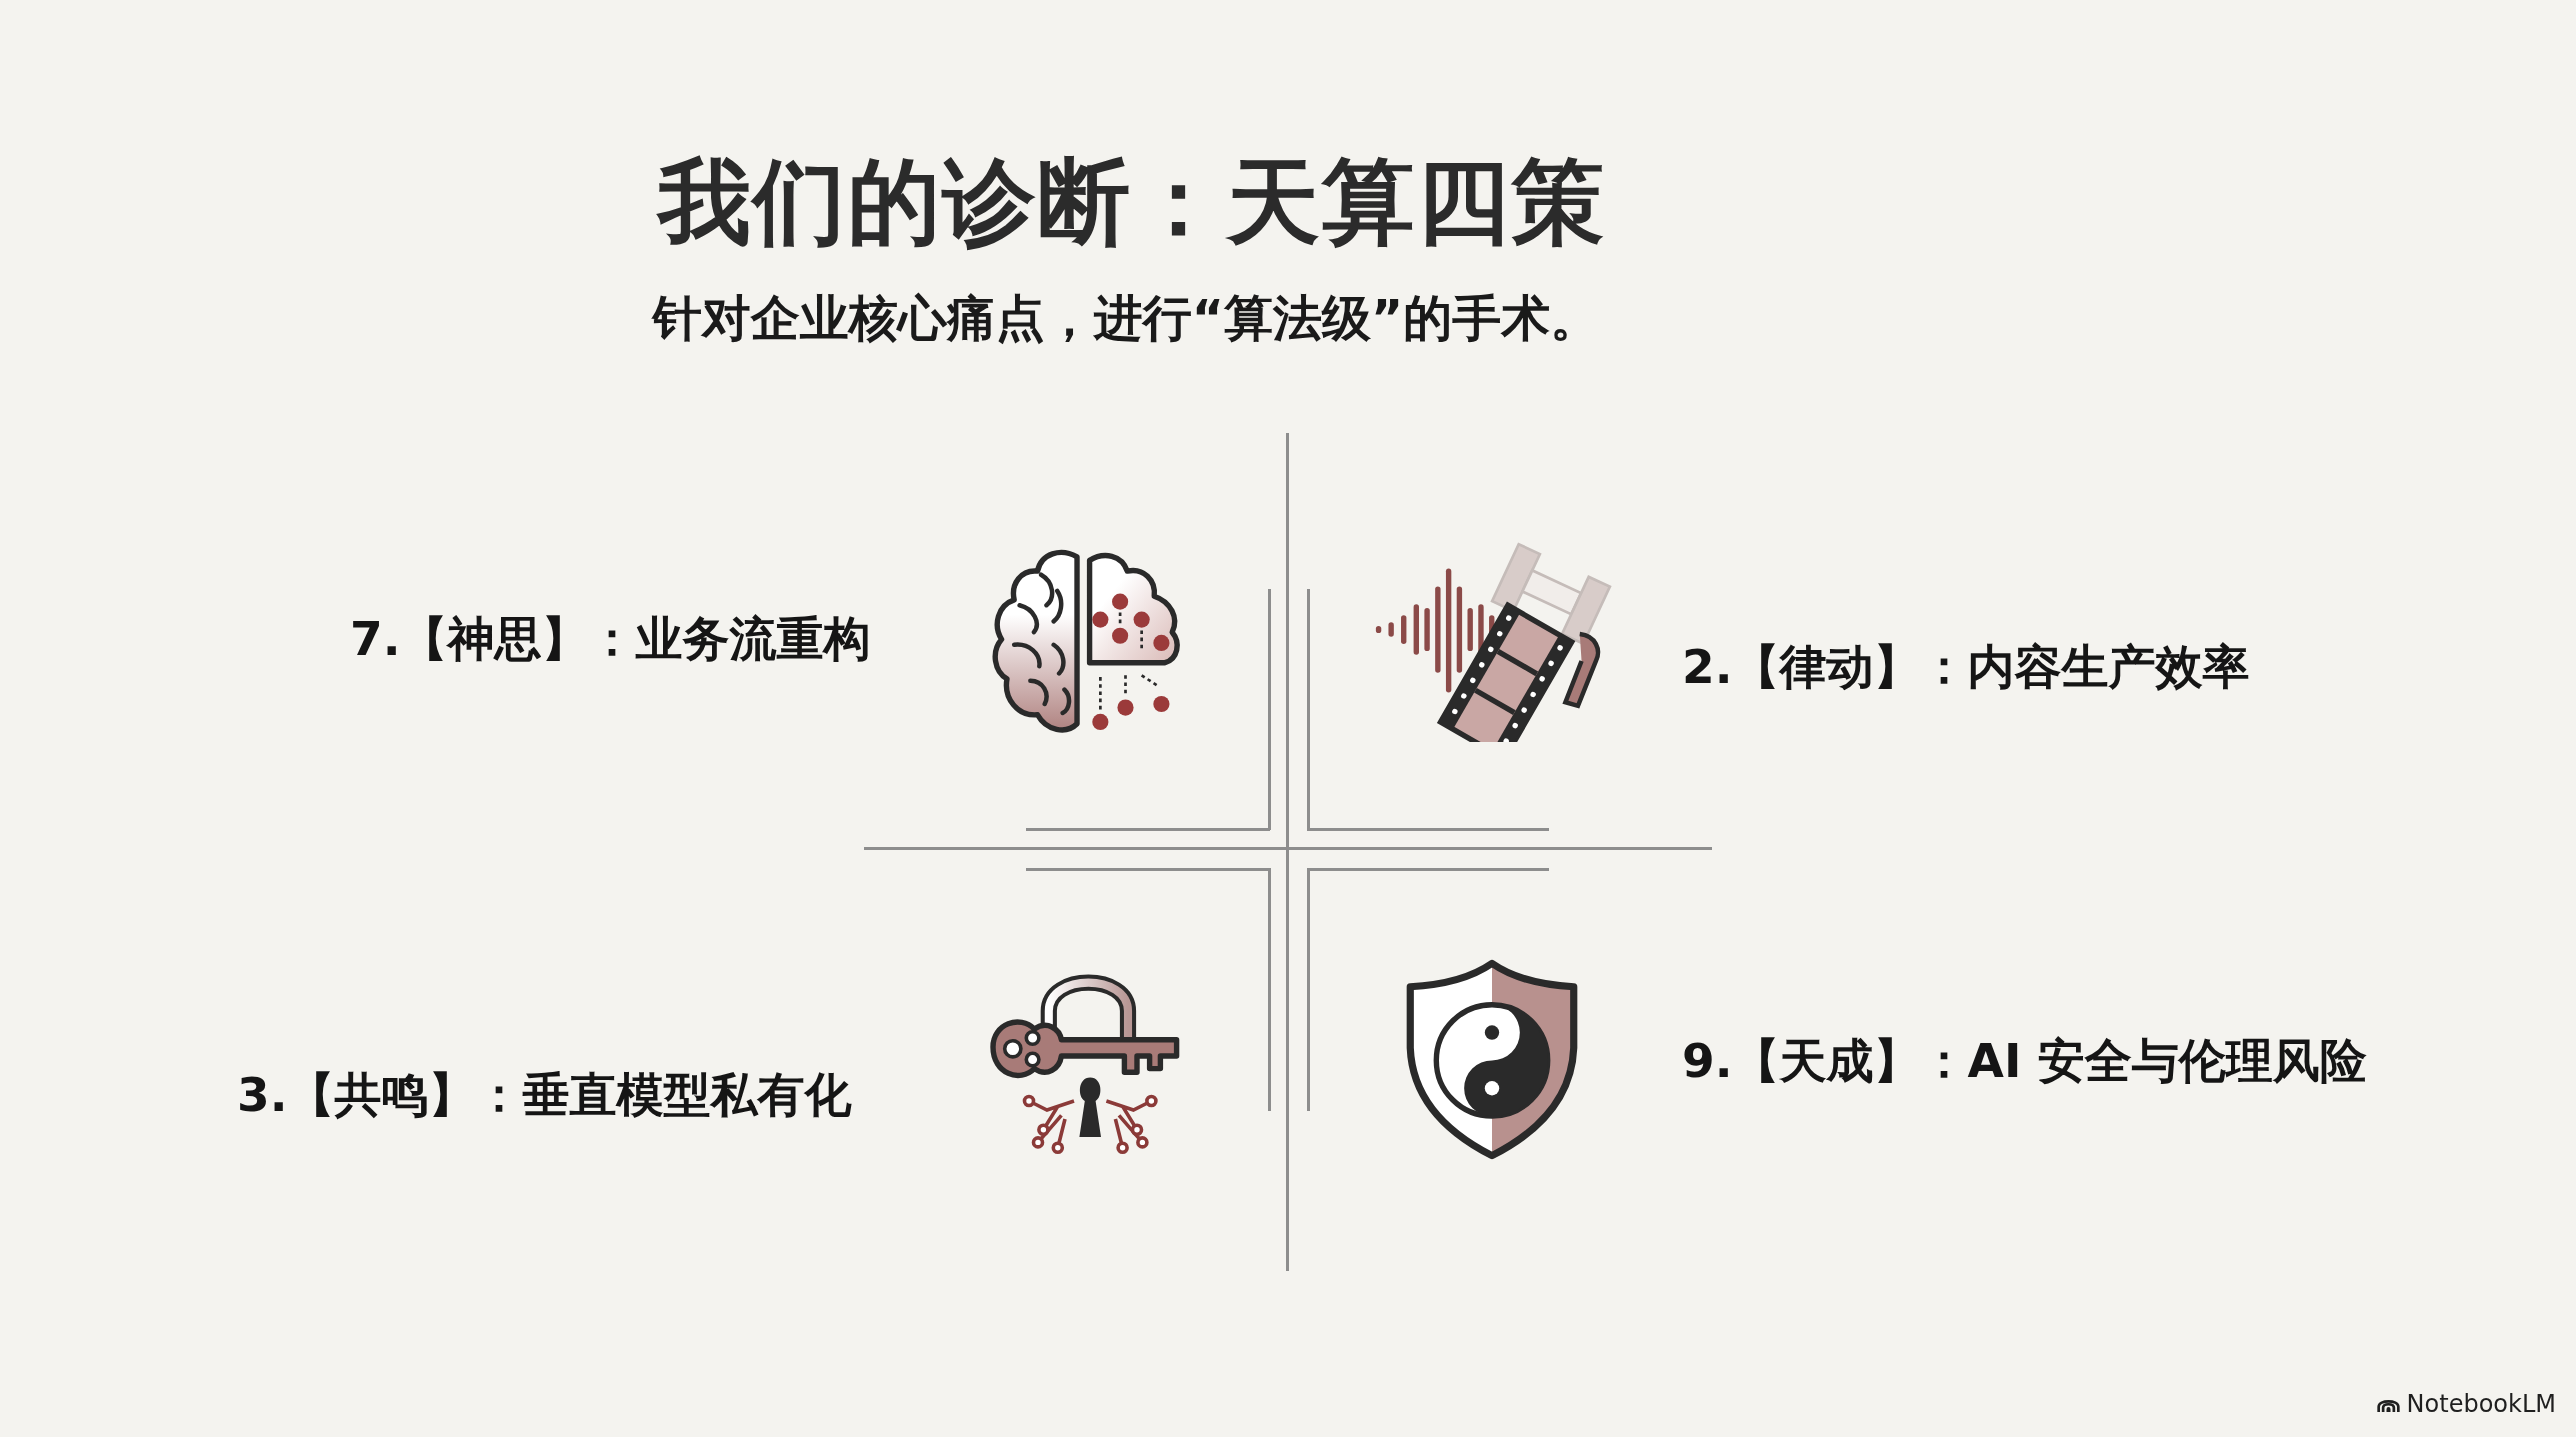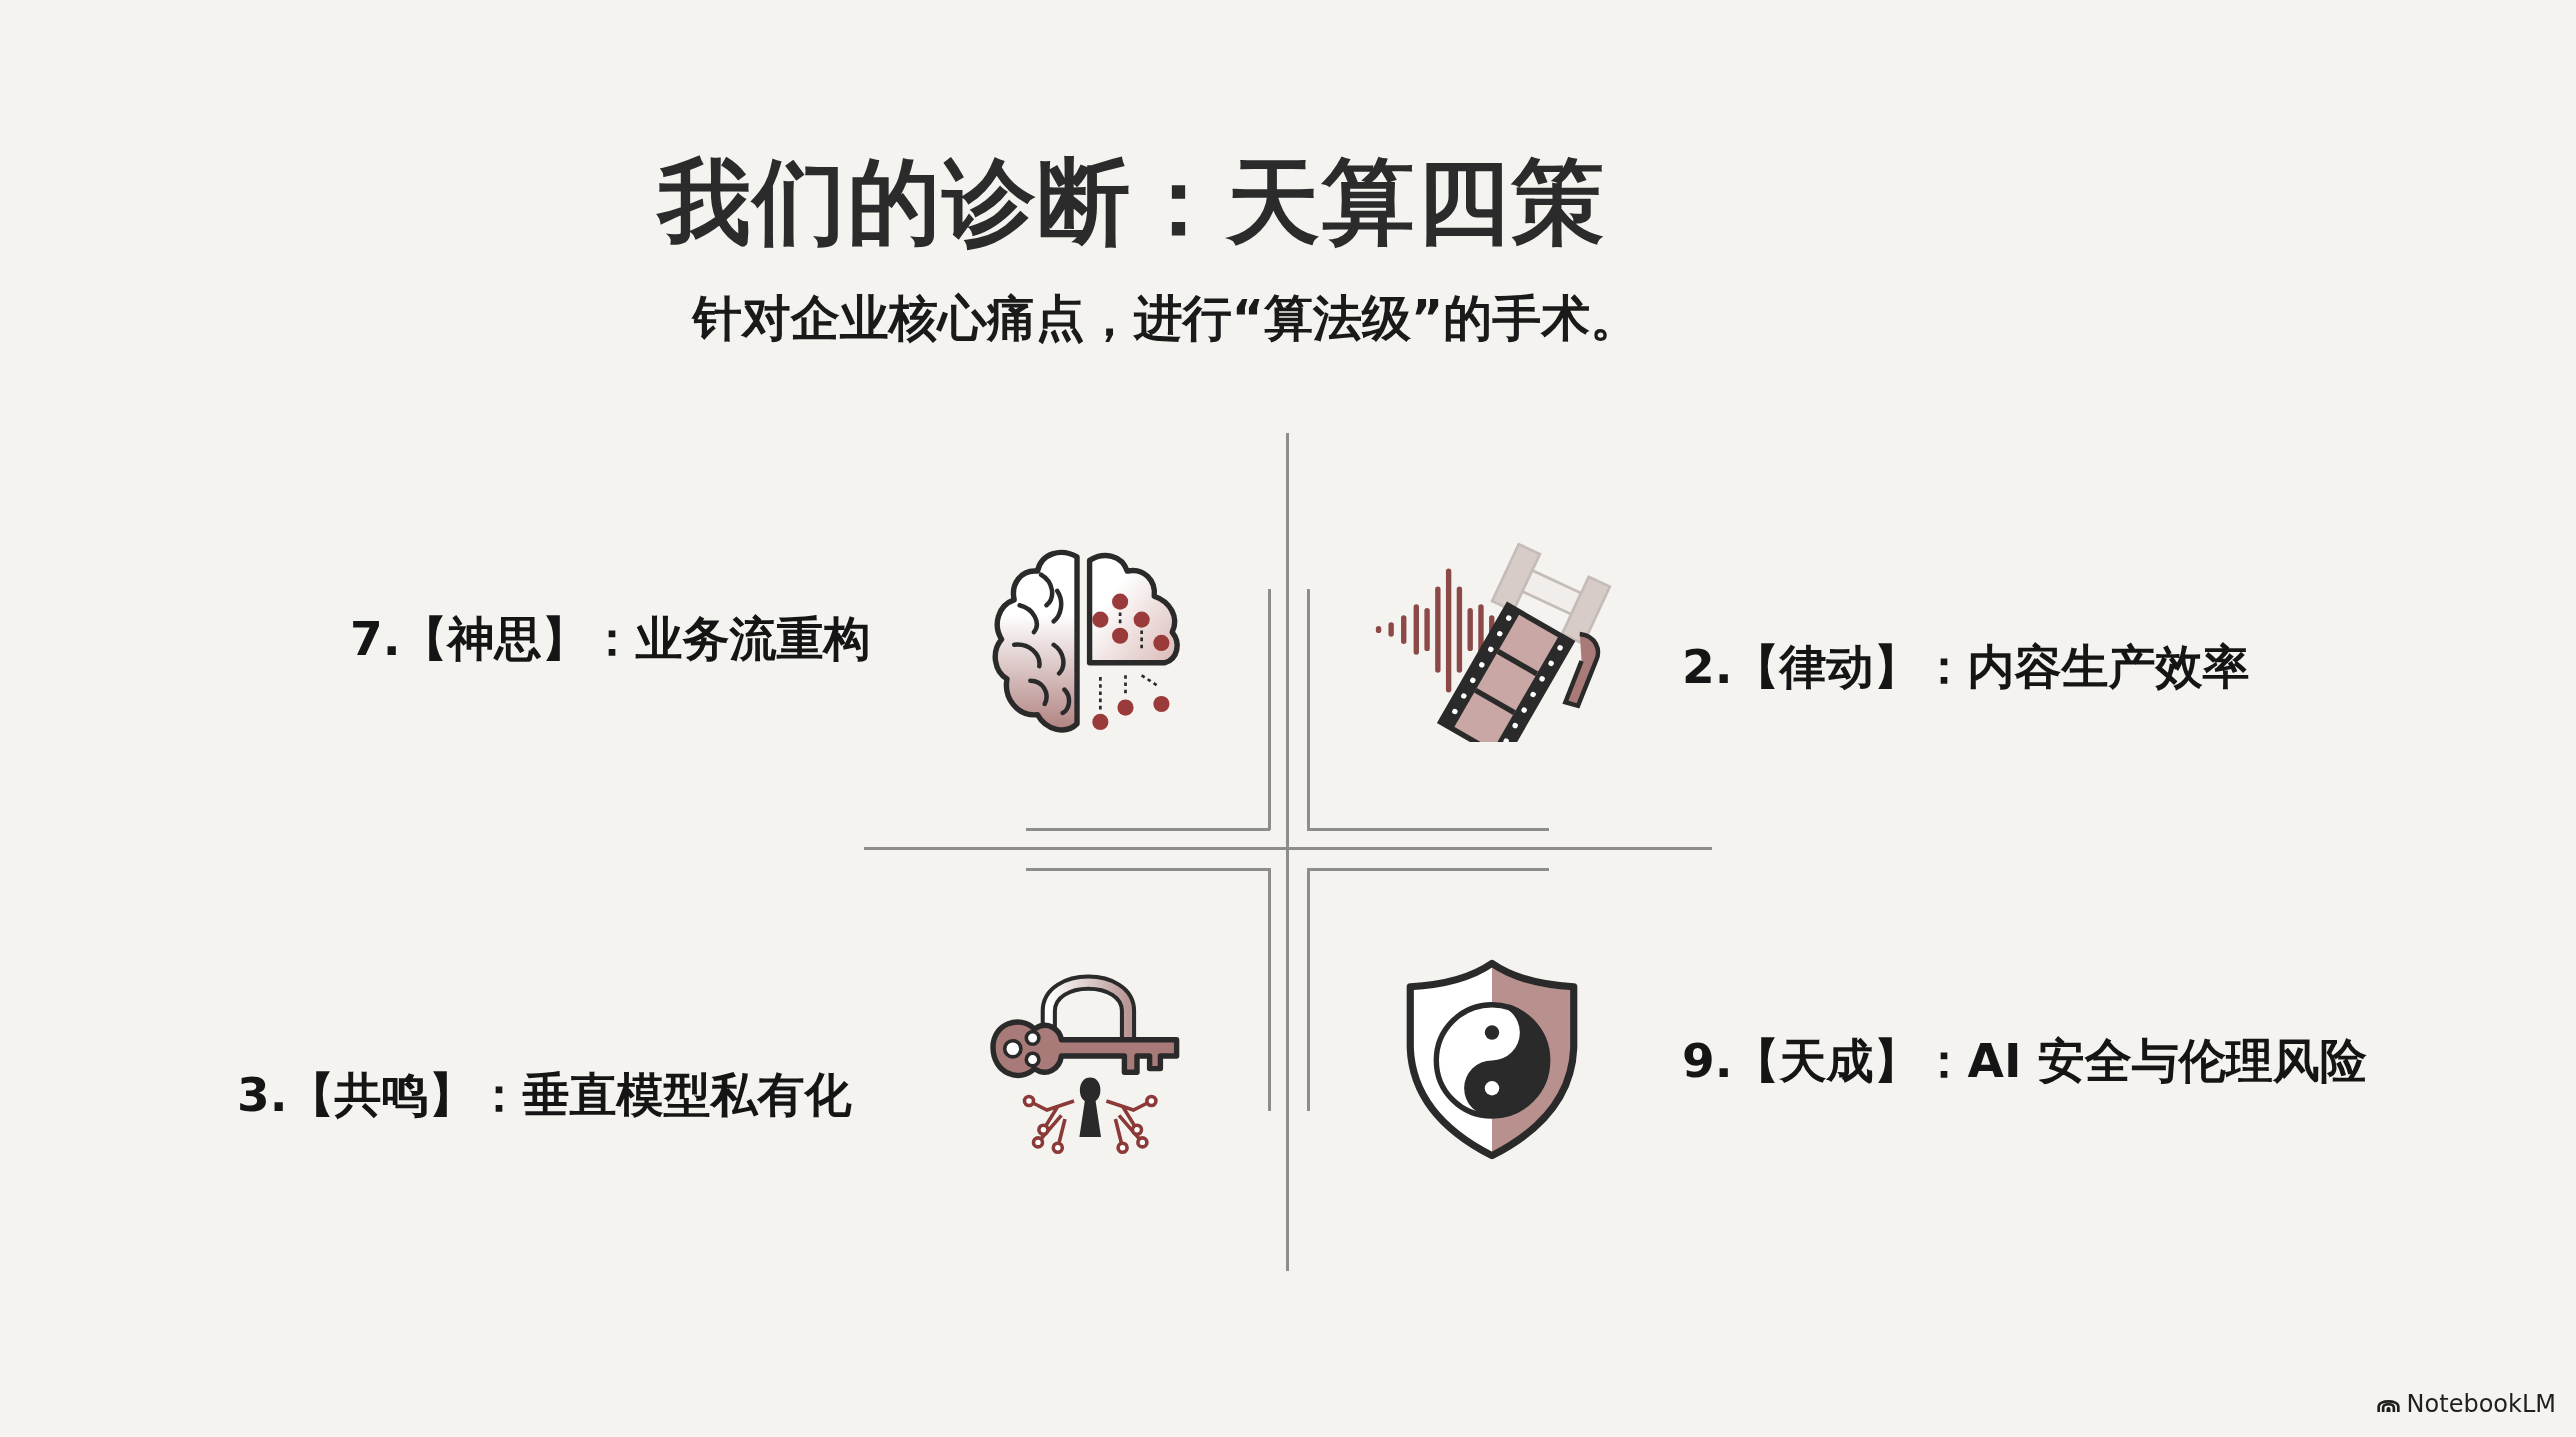--- a/index.html
+++ b/index.html
@@ -11,21 +11,21 @@
   }
   .abs { position: absolute; }
   .title {
     left: 0; width: 2264px; top: 144px; text-align: center;
     font-family: Liberation Sans, sans-serif;
     font-weight: bold; font-size: 93px; line-height: 117px;
     color: #2b2b2b; letter-spacing: 1.8px;
   }
   .subtitle {
     left: 0; width: 2252px; top: 286px; text-align: center;
-    font-weight: bold; font-size: 49px; line-height: 65px; color: #1a1a1a; padding-left: 40px;
+    font-weight: bold; font-size: 49px; line-height: 65px; color: #1a1a1a;
   }
   .item-label {
     font-weight: bold; font-size: 47px; line-height: 63px; color: #151515;
     white-space: nowrap;
   }
   .line { background: #8d8d8d; }
   .icon { position: absolute; }
   .watermark {
     right: 20px; bottom: 20px; font-size: 24px; color: #1f1f1f;
     display: flex; align-items: center; gap: 6px;

